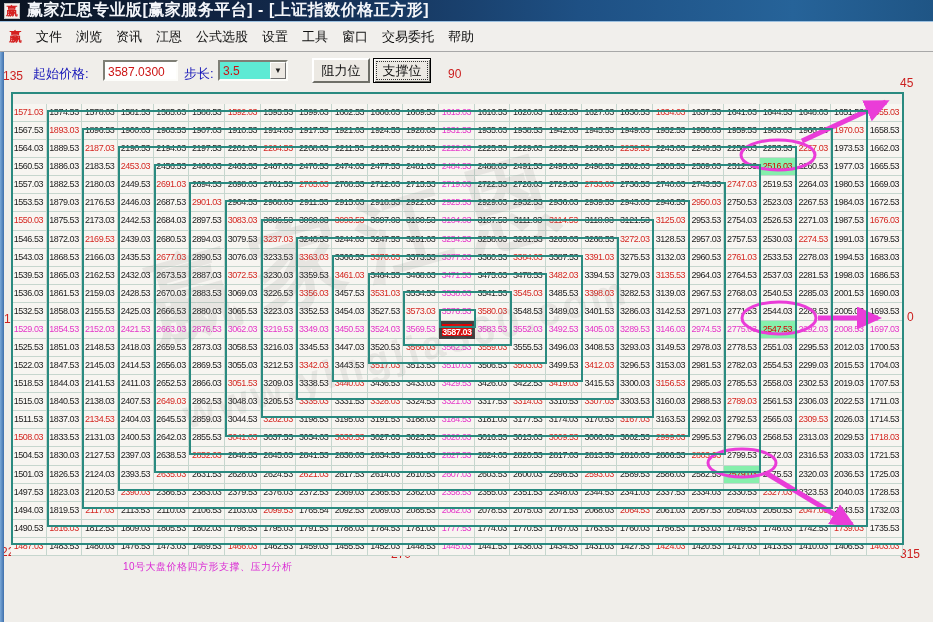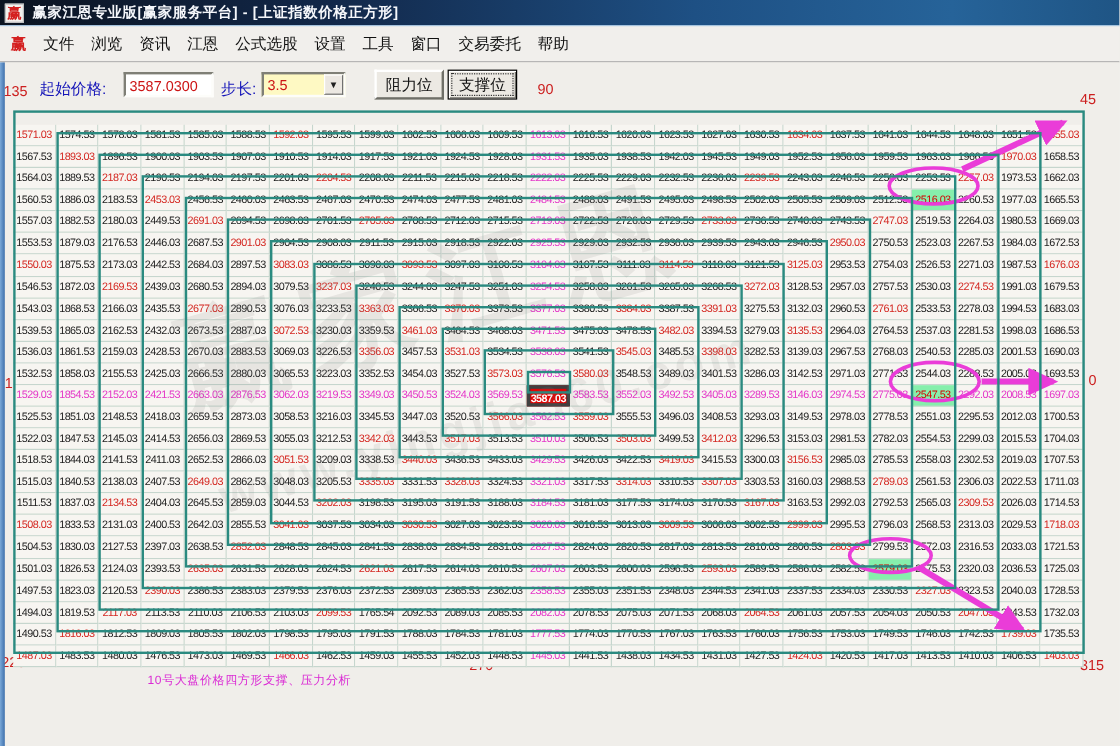--- a/index.html
+++ b/index.html
@@ -7,35 +7,35 @@
   body { font-family:"Liberation Sans","DejaVu Sans",sans-serif; background:#f0eeea; position:relative; overflow:hidden; }
 
   .window { position:absolute; left:0; top:0; width:933px; height:622px; background:#f0eeea; }
 
   
   .titlebar { position:absolute; left:0; top:0; width:933px; height:22px;
     background:linear-gradient(90deg,#0b1320 0%,#12284a 30%,#1e5084 62%,#266399 85%,#1f5585 100%);
     display:flex; align-items:center; border-bottom:1px solid #9cc0e0; }
   .titlebar .logo { width:16px; height:16px; margin-left:4px; background:#f3f1ee; border:1px solid #c0c0c0;
     color:#d42020; font-weight:bold; font-size:12px; line-height:14px; text-align:center; }
-  .titlebar .title { color:#f4f6fa; font-size:12px; font-weight:bold; margin-left:7px; letter-spacing:0.5px; }
+  .titlebar .title { color:#f4f6fa; font-size:16px; font-weight:bold; margin-left:7px; letter-spacing:0.5px; }
 
   
   .menubar { position:absolute; left:0; top:22px; width:933px; height:30px; background:#f1efec;
     border-bottom:1px solid #a8a8a8; display:flex; align-items:center; font-size:13px; color:#101010; }
   .menubar .mlogo { color:#d42020; font-weight:bold; font-size:13px; margin-left:9px; }
   .menubar .mitem { margin-left:14px; cursor:default; }
 
   
   .toolbar { position:absolute; left:0; top:52px; width:933px; height:38px; background:#f0eeea; }
   .tb-label { position:absolute; font-size:13px; color:#1414b8; }
   .tb-input { position:absolute; left:103px; top:8px; width:75px; height:21px; background:#fff;
     border-top:2px solid #7f7f76; border-left:2px solid #7f7f76; border-bottom:2px solid #fdfdfa; border-right:2px solid #fdfdfa;
     font-size:12px; color:#cc1414; padding:2px 0 0 3px; font-family:"Liberation Sans",sans-serif; }
-  .tb-select { position:absolute; left:218px; top:8px; width:70px; height:21px; background:#fef9c3;
+  .tb-select { position:absolute; left:218px; top:8px; width:70px; height:21px; background:#5eead4;
     border-top:2px solid #7f7f76; border-left:2px solid #7f7f76; border-bottom:2px solid #fdfdfa; border-right:2px solid #fdfdfa; }
   .tb-select .val { position:absolute; left:3px; top:2px; font-size:12px; color:#cc1414; }
   .tb-select .dd { position:absolute; right:0; top:0; width:16px; height:17px; background:#ece8e2;
     border-top:1px solid #fff; border-left:1px solid #fff; border-bottom:1px solid #707070; border-right:1px solid #707070;
     font-size:8px; color:#202020; text-align:center; line-height:16px; }
   .tb-btn { position:absolute; top:6px; width:58px; height:25px; background:#ece9e3; font-size:13px; color:#101010;
     text-align:center; line-height:23px;
     border-top:2px solid #ffffff; border-left:2px solid #ffffff; border-bottom:2px solid #6f6f68; border-right:2px solid #6f6f68; }
   .tb-btn.focused { border:1px solid #000; outline:1px dotted #333; outline-offset:-4px;
     box-shadow:inset 1px 1px 0 #fff, inset -1px -1px 0 #6f6f68; }

